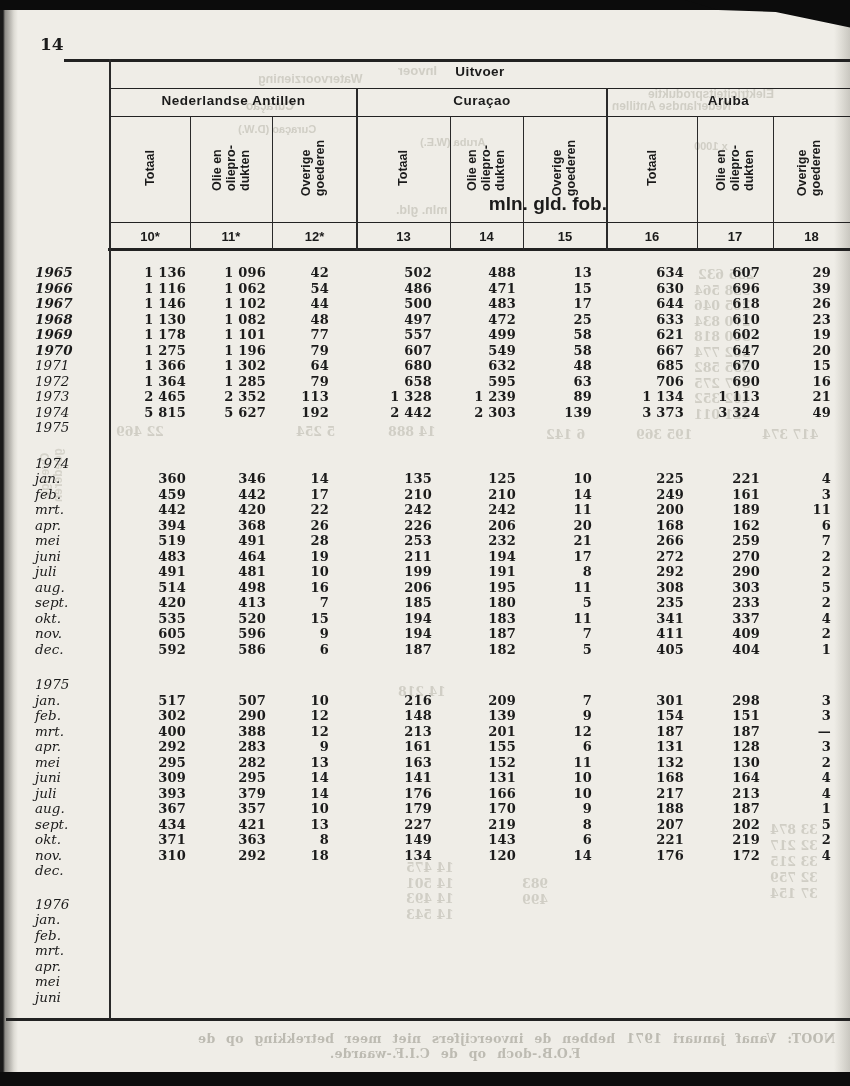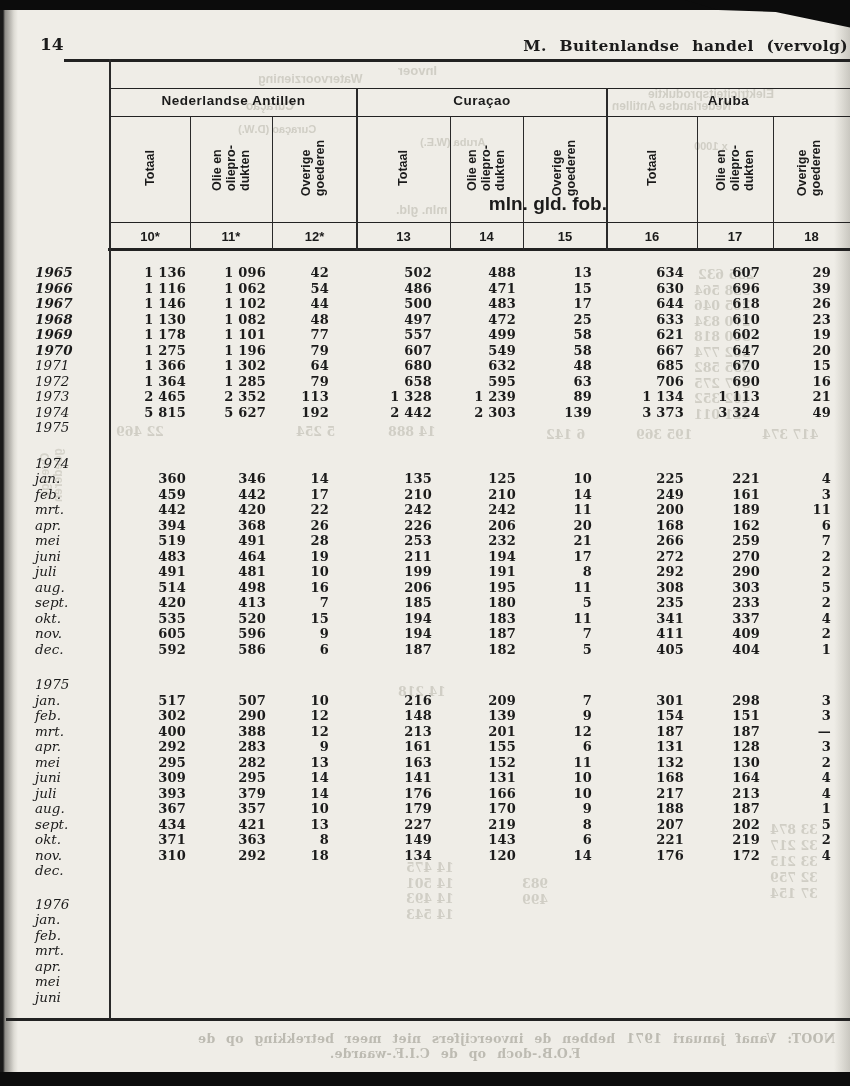--- a/index.html
+++ b/index.html
@@ -55,21 +55,20 @@
 
 <div class="page">
 
   <div class="spine-left"></div>
   <div class="edge-right"></div>
   <div class="scan-top"></div>
   <div class="scan-top-right"></div>
   <div class="scan-bottom"></div>
 
   <div class="page-number">14</div>
-  <div class="header-title">M.  Buitenlandse  handel  (vervolg)</div>
 
   <div id="ghosts">
       <div class="ghost ghost-sans" style="left: 398px; top: 63px; font-size: 13px;">Invoer</div>
       <div class="ghost ghost-sans" style="left: 258px; top: 72px; font-size: 12.5px;">Watervoorziening</div>
       <div class="ghost ghost-sans" style="left: 648px; top: 87px; font-size: 12px;">Elektriciteitsproduktie</div>
       <div class="ghost ghost-sans" style="left: 612px; top: 99px; font-size: 12px;">Nederlandse Antillen</div>
       <div class="ghost ghost-sans" style="left: 246px; top: 99px; font-size: 12px;">Curaçao</div>
       <div class="ghost ghost-sans" style="left: 238px; top: 123px; font-size: 11px;">Curaçao (D.W.)</div>
       <div class="ghost ghost-sans" style="left: 420px; top: 136px; font-size: 11px;">Aruba (W.E.)</div>
       <div class="ghost ghost-sans" style="left: 694px; top: 140px; font-size: 11px;">x 1000</div>
@@ -116,20 +115,21 @@
   <div class="vline" style="left:109px;top:59px;width:2px;height:960px;"></div>
   <div class="vline" style="left:356px;top:88px;width:2px;height:162px;"></div>
   <div class="vline" style="left:606px;top:88px;width:2px;height:162px;"></div>
   <div class="vline" style="left:190px;top:116px;width:1px;height:134px;"></div>
   <div class="vline" style="left:272px;top:116px;width:1px;height:134px;"></div>
   <div class="vline" style="left:450px;top:116px;width:1px;height:134px;"></div>
   <div class="vline" style="left:523px;top:116px;width:1px;height:134px;"></div>
   <div class="vline" style="left:697px;top:116px;width:1px;height:134px;"></div>
   <div class="vline" style="left:773px;top:116px;width:1px;height:134px;"></div>
 
+  <div class="t-title">Uitvoer</div>
   <div class="group-label" style="left:110px;width:247px;">Nederlandse Antillen</div>
   <div class="group-label" style="left:357px;width:250px;">Curaçao</div>
   <div class="group-label" style="left:607px;width:243px;">Aruba</div>
   <div id="rot-labels">
       <div class="rot-box" style="left: 100px;">
         <span>Totaal</span>
       </div>
       <div class="rot-box" style="left: 181px;">
         <span>Olie en
 oliepro-

